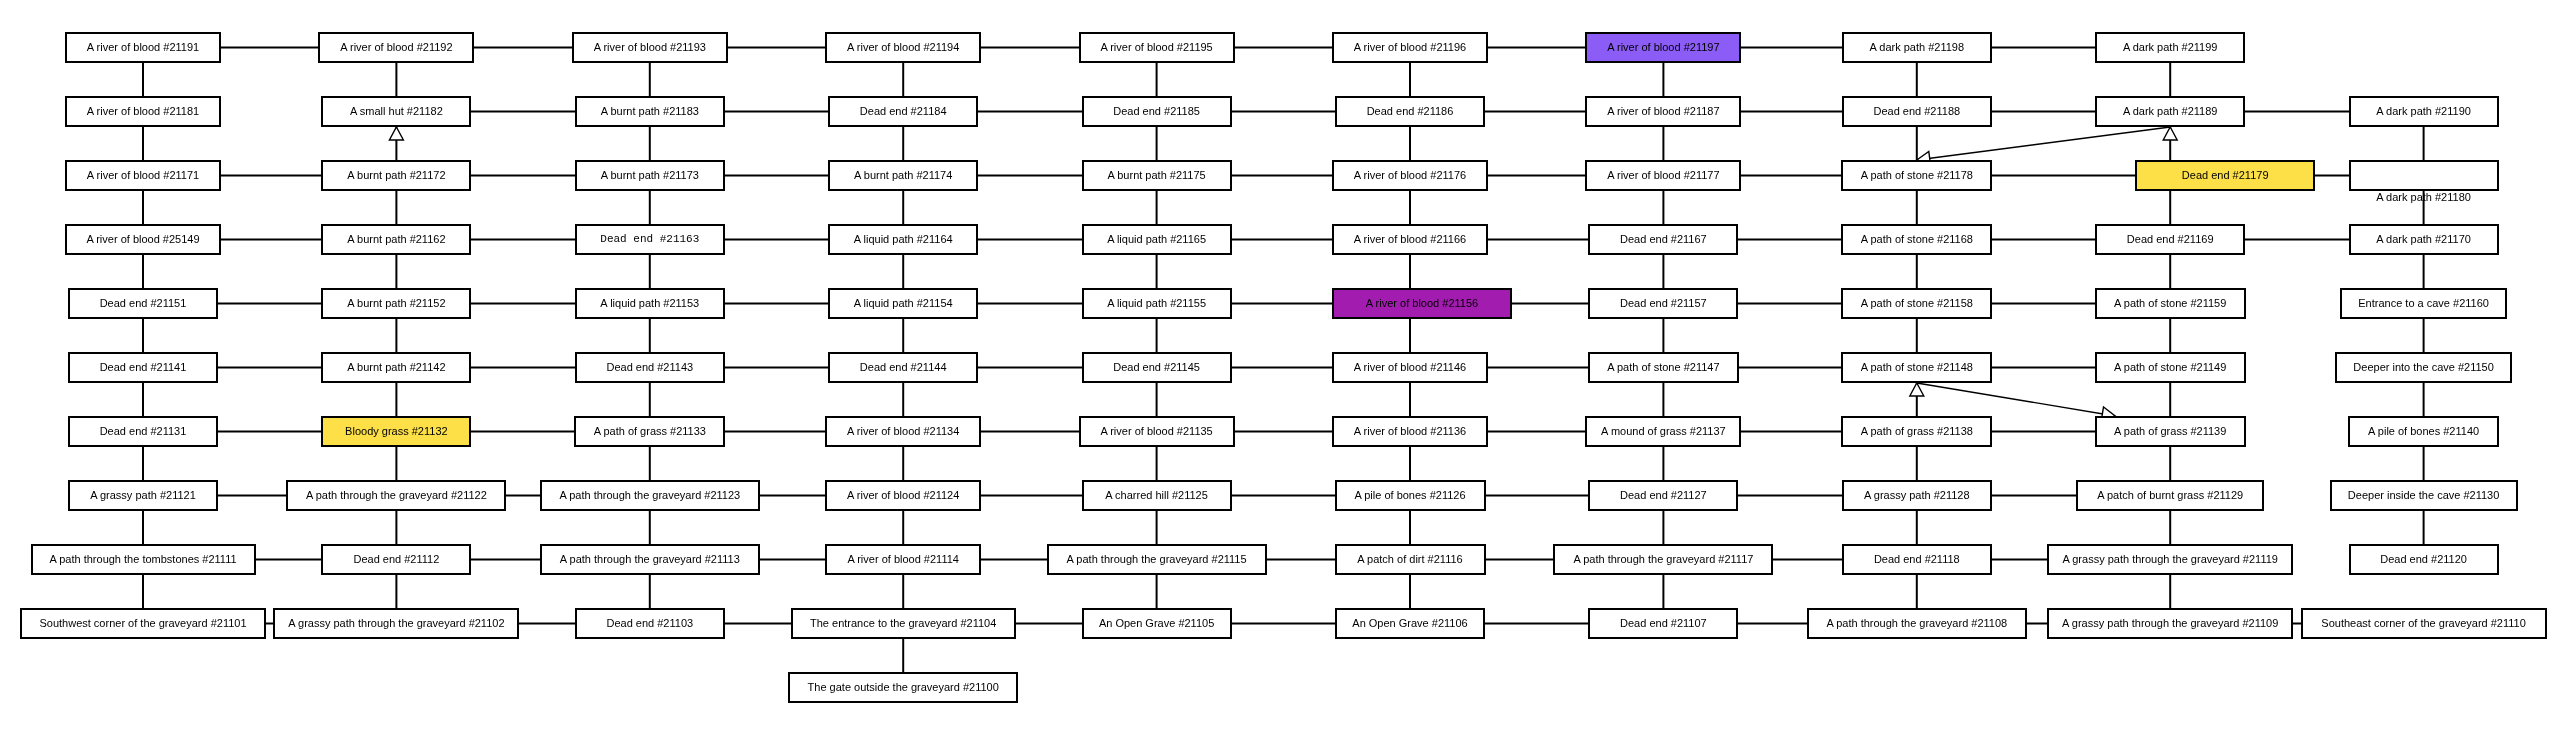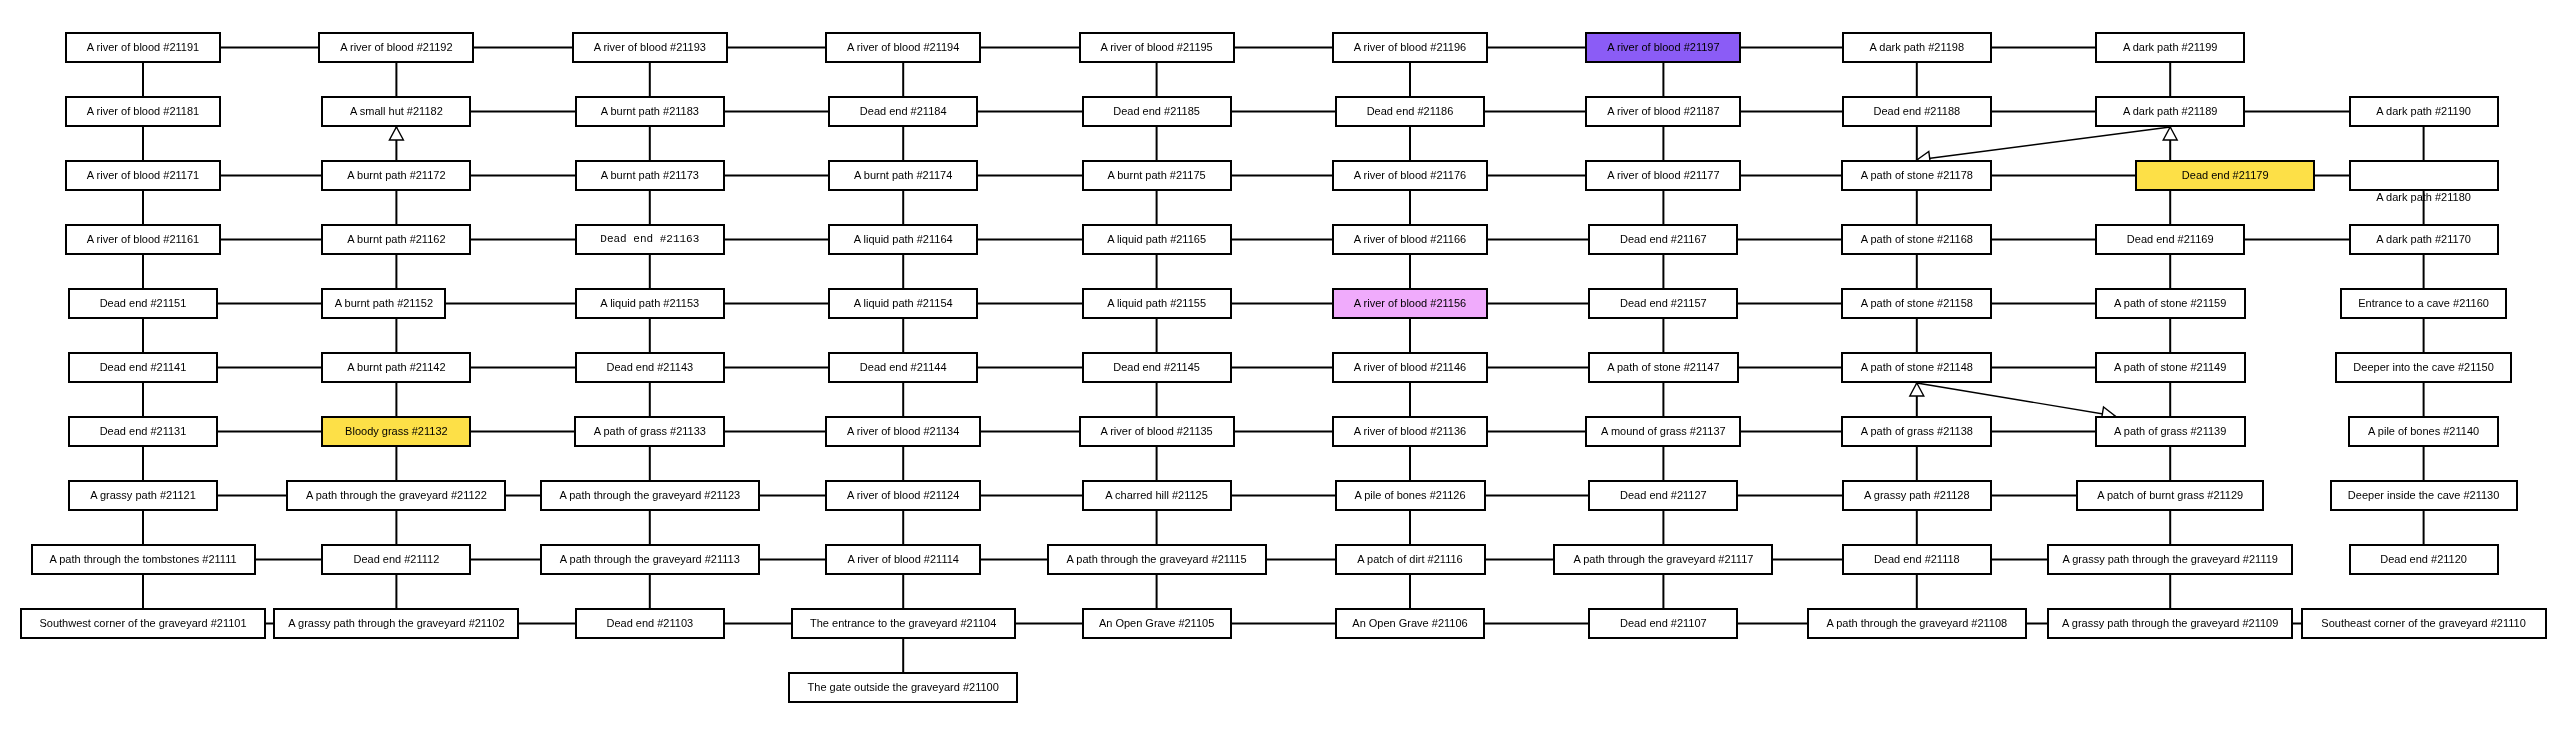--- a/index.html
+++ b/index.html
@@ -278,21 +278,21 @@
       <div class="node" style="left: 1841.3px; top: 160px; width: 151px; border-color: rgb(0, 0, 0); background: rgb(255, 255, 255);">
         <span style="color: rgb(0, 0, 0);">A path of stone #21178</span>
       </div>
       <div class="node" style="left: 2095.2px; top: 160px; width: 180px; border-color: rgb(0, 0, 0); background: #fde047; margin-left: 40px;">
         <span style="color: rgb(0, 0, 0);">Dead end #21179</span>
       </div>
       <div class="node" style="left: 2348.6px; top: 160px; width: 150px; border-color: rgb(0, 0, 0); background: rgb(255, 255, 255);">
         <span style="color: rgb(0, 0, 0); margin-top: 44px;">A dark path #21180</span>
       </div>
       <div class="node" style="left: 65px; top: 224px; width: 156px; border-color: rgb(0, 0, 0); background: rgb(255, 255, 255);">
-        <span style="color: rgb(0, 0, 0);">A river of blood #21161</span>
+        <span style="color: rgb(0, 0, 0);">A river of blood #25149</span>
       </div>
       <div class="node" style="left: 321.4px; top: 224px; width: 150px; border-color: rgb(0, 0, 0); background: rgb(255, 255, 255);">
         <span style="color: rgb(0, 0, 0);">A burnt path #21162</span>
       </div>
       <div class="node" style="left: 574.8px; top: 224px; width: 150px; border-color: rgb(0, 0, 0); background: rgb(255, 255, 255);">
         <span style="color: rgb(0, 0, 0); font-family: Liberation Mono, monospace;">Dead end #21163</span>
       </div>
       <div class="node" style="left: 828.2px; top: 224px; width: 150px; border-color: rgb(0, 0, 0); background: rgb(255, 255, 255);">
         <span style="color: rgb(0, 0, 0);">A liquid path #21164</span>
       </div>
@@ -310,33 +310,33 @@
       </div>
       <div class="node" style="left: 2095.2px; top: 224px; width: 150px; border-color: rgb(0, 0, 0); background: rgb(255, 255, 255);">
         <span style="color: rgb(0, 0, 0);">Dead end #21169</span>
       </div>
       <div class="node" style="left: 2348.6px; top: 224px; width: 150px; border-color: rgb(0, 0, 0); background: rgb(255, 255, 255);">
         <span style="color: rgb(0, 0, 0);">A dark path #21170</span>
       </div>
       <div class="node" style="left: 68px; top: 288px; width: 150px; border-color: rgb(0, 0, 0); background: rgb(255, 255, 255);">
         <span style="color: rgb(0, 0, 0);">Dead end #21151</span>
       </div>
-      <div class="node" style="left: 321.4px; top: 288px; width: 125px; border-color: rgb(0, 0, 0); background: rgb(255, 255, 255);">
+      <div class="node" style="left: 321.4px; top: 288px; width: 150px; border-color: rgb(0, 0, 0); background: rgb(255, 255, 255);">
         <span style="color: rgb(0, 0, 0);">A burnt path #21152</span>
       </div>
       <div class="node" style="left: 574.8px; top: 288px; width: 150px; border-color: rgb(0, 0, 0); background: rgb(255, 255, 255);">
         <span style="color: rgb(0, 0, 0);">A liquid path #21153</span>
       </div>
       <div class="node" style="left: 828.2px; top: 288px; width: 150px; border-color: rgb(0, 0, 0); background: rgb(255, 255, 255);">
         <span style="color: rgb(0, 0, 0);">A liquid path #21154</span>
       </div>
       <div class="node" style="left: 1081.6px; top: 288px; width: 150px; border-color: rgb(0, 0, 0); background: rgb(255, 255, 255);">
         <span style="color: rgb(0, 0, 0);">A liquid path #21155</span>
       </div>
-      <div class="node" style="left: 1332px; top: 288px; width: 156px; border-color: rgb(0, 0, 0); background: #f0abfc;">
+      <div class="node" style="left: 1332px; top: 288px; width: 180px; border-color: rgb(0, 0, 0); background: #a21caf;">
         <span style="color: rgb(0, 0, 0);">A river of blood #21156</span>
       </div>
       <div class="node" style="left: 1588.4px; top: 288px; width: 150px; border-color: rgb(0, 0, 0); background: rgb(255, 255, 255);">
         <span style="color: rgb(0, 0, 0);">Dead end #21157</span>
       </div>
       <div class="node" style="left: 1841.3px; top: 288px; width: 151px; border-color: rgb(0, 0, 0); background: rgb(255, 255, 255);">
         <span style="color: rgb(0, 0, 0);">A path of stone #21158</span>
       </div>
       <div class="node" style="left: 2094.7px; top: 288px; width: 151px; border-color: rgb(0, 0, 0); background: rgb(255, 255, 255);">
         <span style="color: rgb(0, 0, 0);">A path of stone #21159</span>

